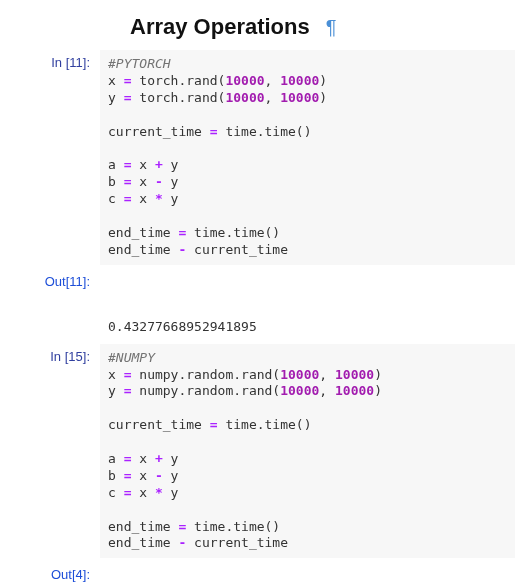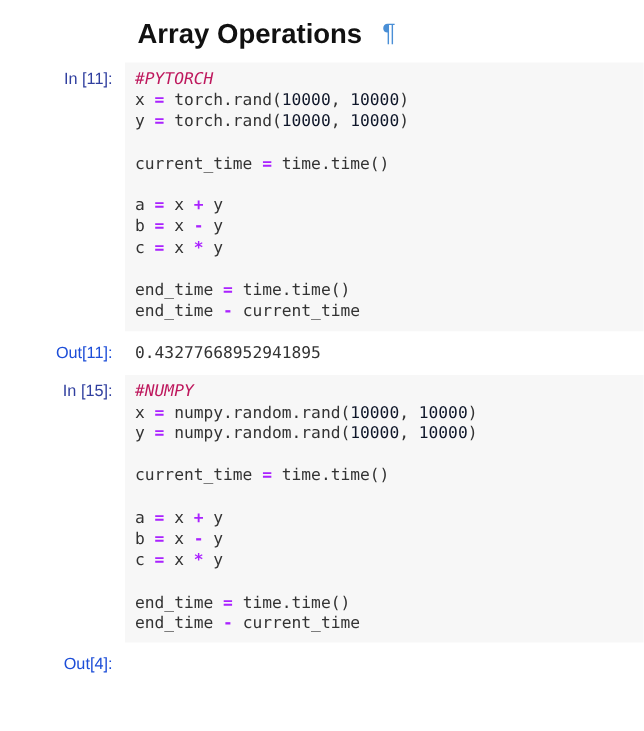--- a/index.html
+++ b/index.html
@@ -12,20 +12,21 @@
     }
     .heading-row {
       padding: 14px 0 10px 110px;
       display: flex;
       align-items: center;
     }
     h2 {
       font-size: 22px;
       font-weight: 700;
       color: #111;
+      margin-left: 20px;
     }
     .pilcrow {
       margin-left: 16px;
       color: #4a8fd6;
       font-size: 20px;
       font-weight: normal;
     }
     .cell {
       display: flex;
       margin-bottom: 4px;
@@ -49,24 +50,25 @@
       line-height: 1.3;
       white-space: pre;
       color: #333;
     }
     .output-area {
       flex: 1;
       padding: 6px 8px;
       font-family: "DejaVu Sans Mono", Menlo, Consolas, monospace;
       font-size: 13px;
       color: #333;
+      margin-top: 44px;
     }
-    .cm { color: #be185d; font-style: italic; }
+    .cm { color: #737373; font-style: italic; }
     .op { color: #AA22FF; font-weight: bold; }
-    .num { color: #0f172a; }
+    .num { color: #a21caf; font-weight: bold; }
   </style>
 </head>
 <body>
 
 <div class="heading-row">
   <h2>Array Operations</h2>
   <a class="pilcrow">¶</a>
 </div>
 
 <div class="cell">

